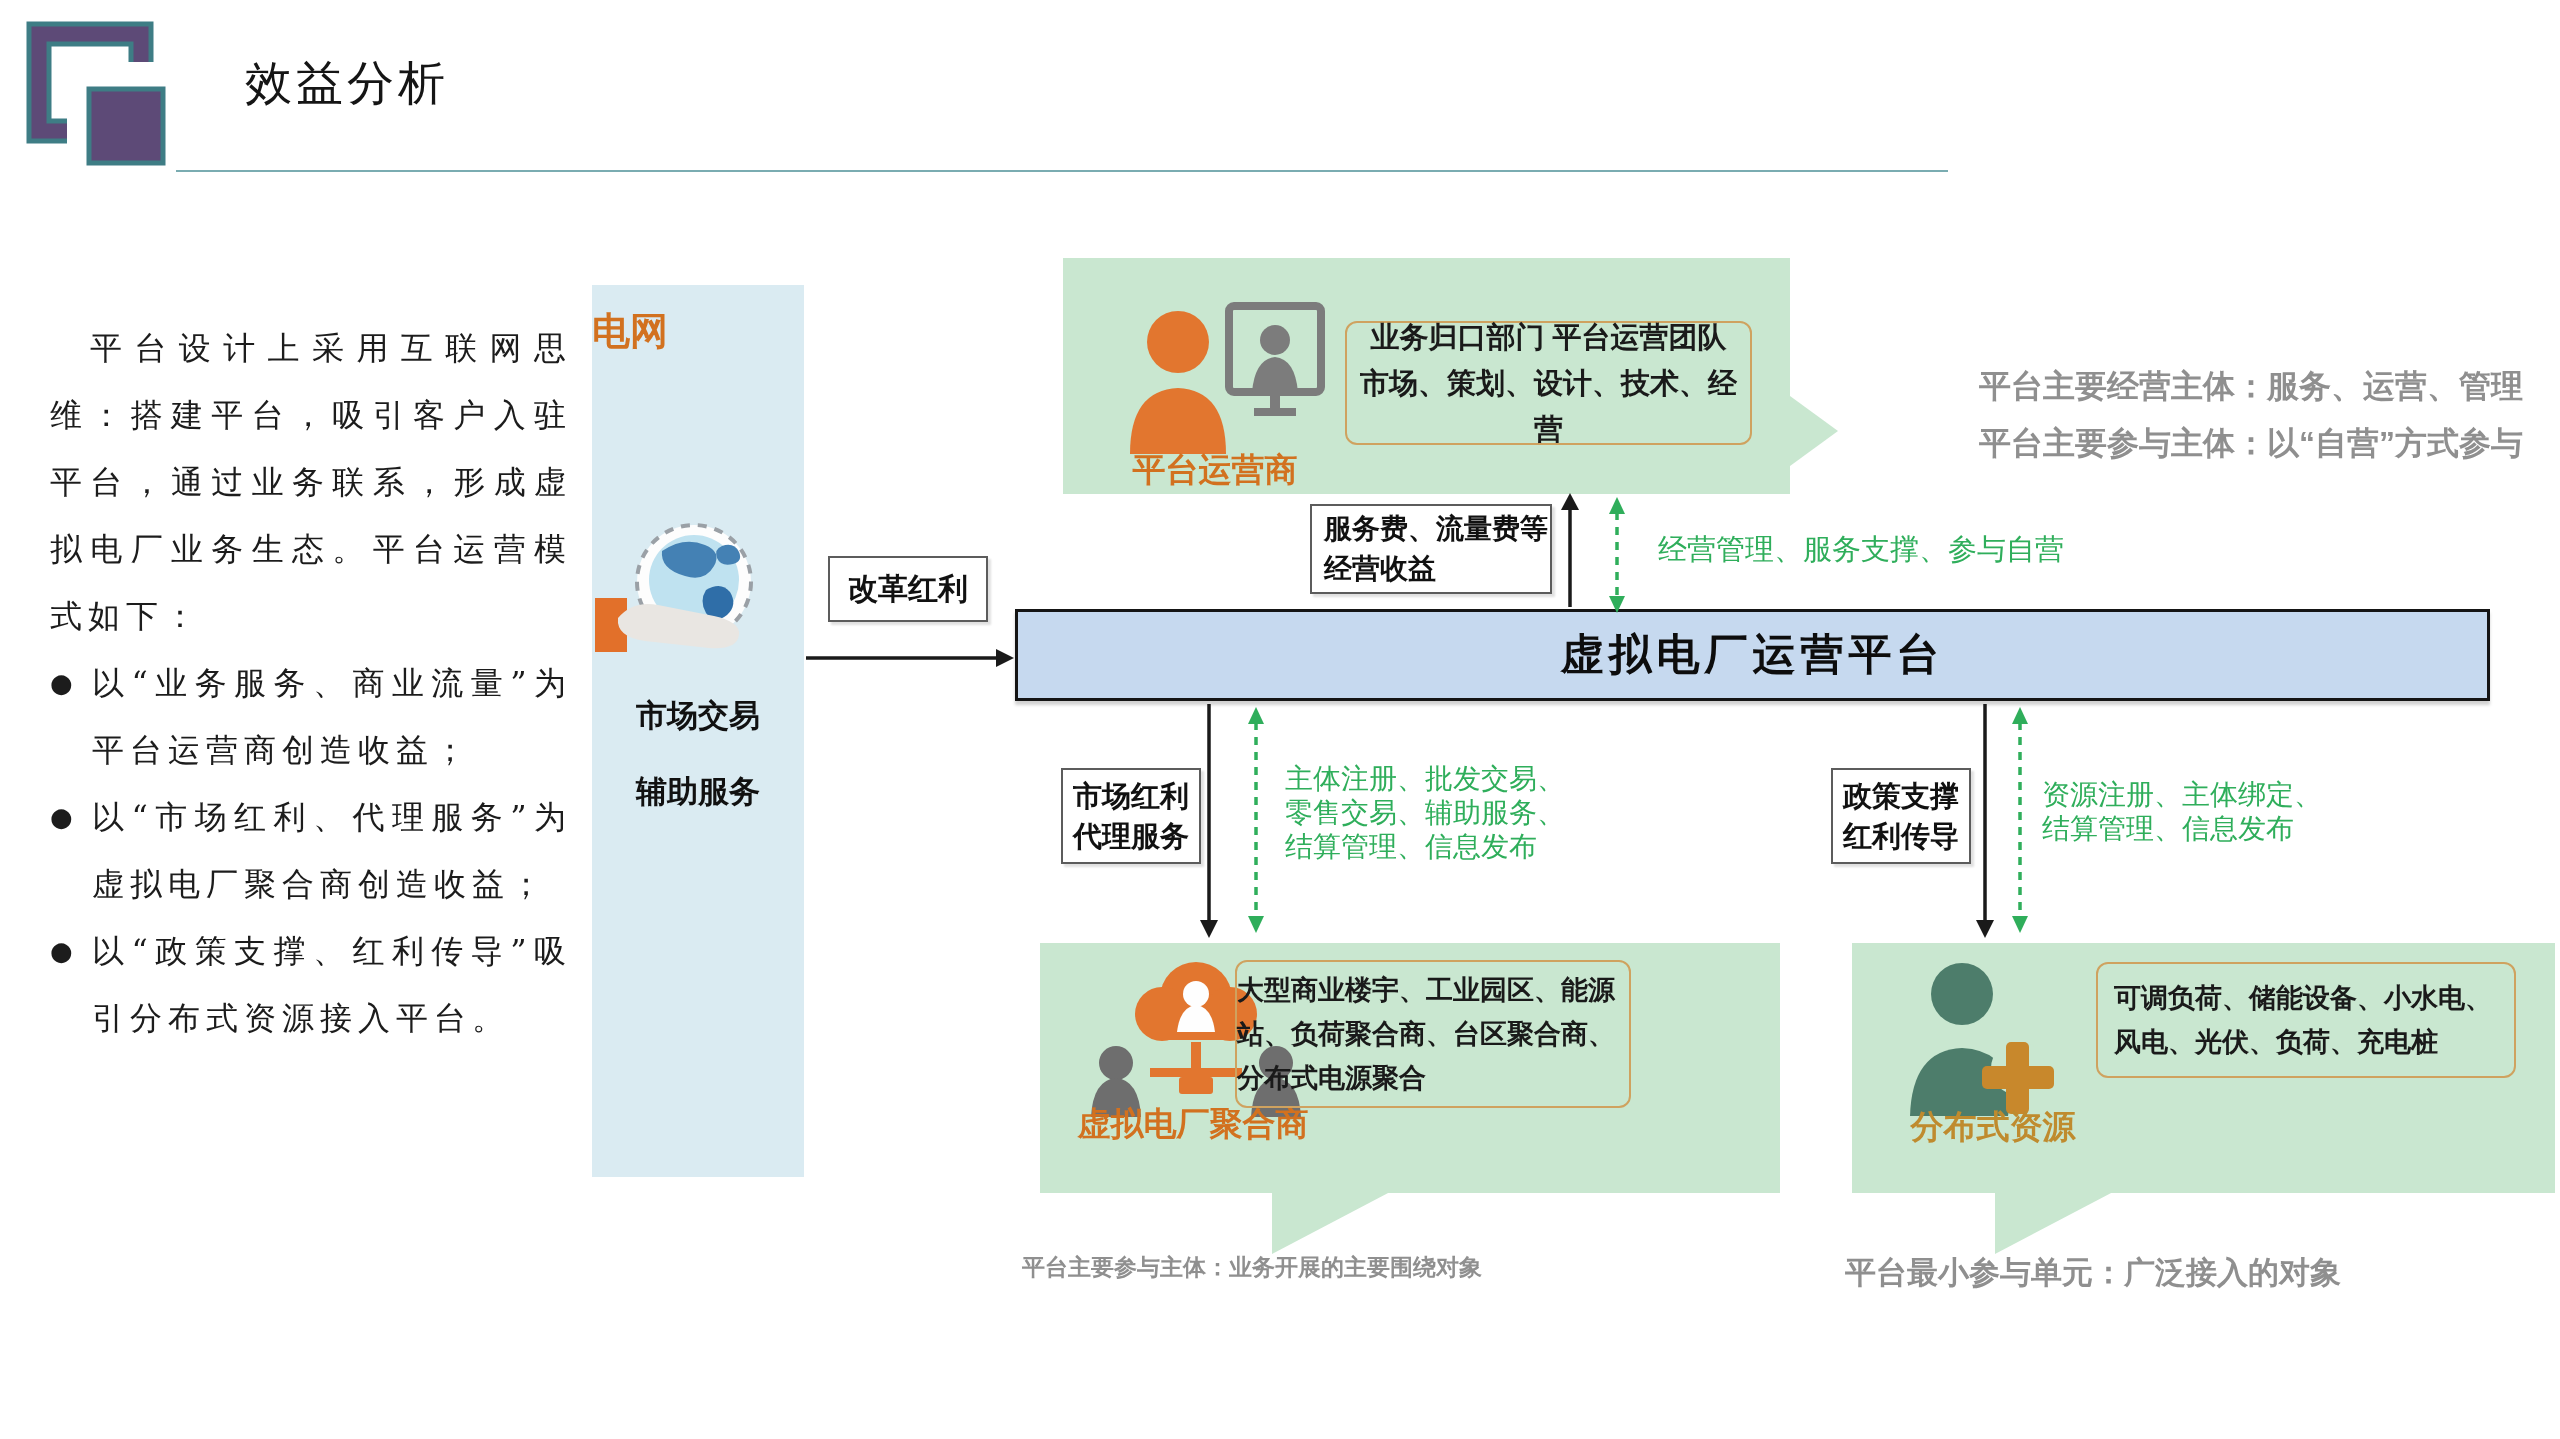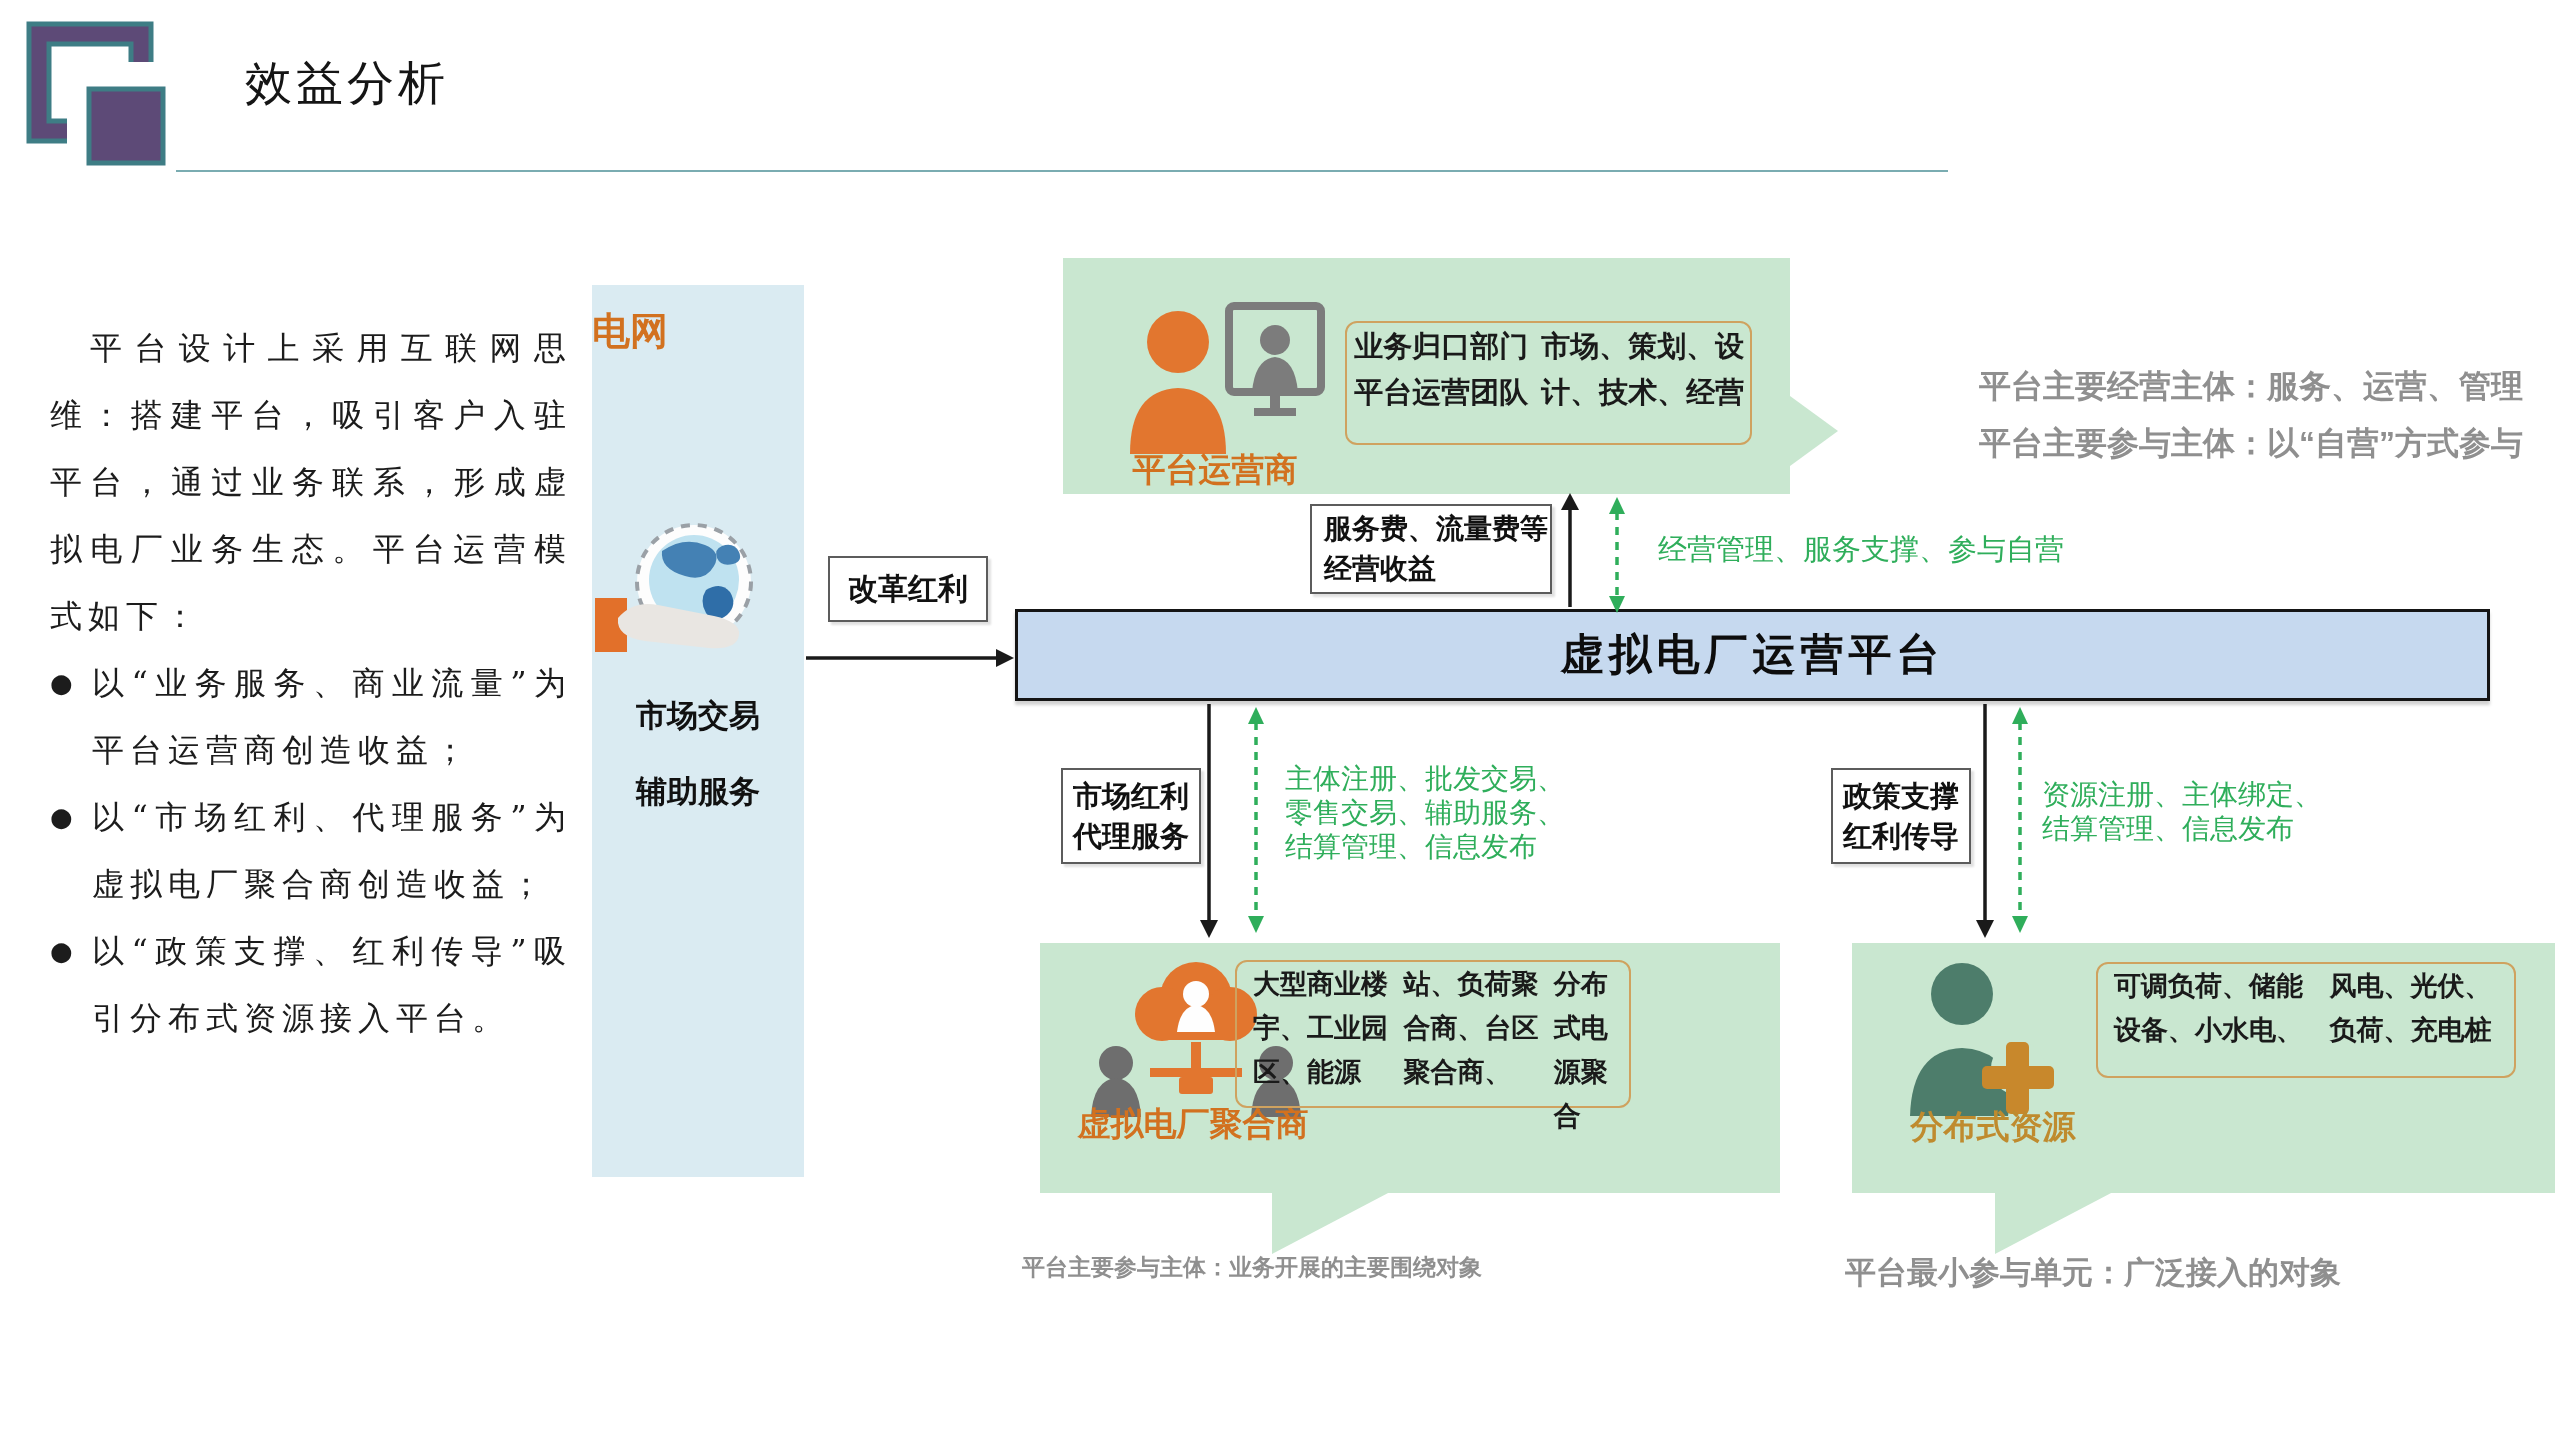--- a/index.html
+++ b/index.html
@@ -51,23 +51,23 @@
               border-top:35px solid transparent;border-bottom:35px solid transparent;border-left:48px solid #c9e7d0;}
   .tail-down-a{left:1272px;top:1192px;width:0;height:0;border-top:62px solid #c9e7d0;border-right:118px solid transparent;}
   .tail-down-r{left:1995px;top:1192px;width:0;height:0;border-top:62px solid #c9e7d0;border-right:118px solid transparent;}
 
   .panel-label{font-size:33px;font-weight:bold;text-align:center;}
   .operator-label{left:1085px;top:448px;width:260px;color:#d2711f;}
   .aggregator-label{left:1043px;top:1102px;width:300px;color:#d2711f;}
   .resource-label{left:1878px;top:1105px;width:230px;color:#bf8b2e;}
 
   .detail-box{border:2px solid #cfa25f;border-radius:12px;color:#1a1a1a;font-weight:bold;
-              display:flex;flex-direction:row;justify-content:center;box-sizing:border-box;}
+              display:flex;flex-direction:column;justify-content:center;box-sizing:border-box;}
   .operator-detail{left:1345px;top:321px;width:407px;height:124px;font-size:29px;line-height:46px;text-align:center;}
-  .aggregator-detail{left:1235px;top:960px;width:396px;height:148px;font-size:27px;line-height:44px;padding-left:16px;}
+  .aggregator-detail{left:1235px;top:960px;width:396px;height:148px;font-size:27px;line-height:44px;padding-left:0;}
   .resource-detail{left:2096px;top:962px;width:420px;height:116px;font-size:27px;line-height:44px;padding-left:16px;}
 
   
   .gray-note{font-size:32px;font-weight:bold;color:#8f8f8f;white-space:nowrap;}
   .operator-notes{left:1979px;top:358px;line-height:57px;}
   .aggregator-note{left:1022px;top:1252px;font-size:23px;}
   .resource-note{left:1845px;top:1252px;font-size:31px;}
 
   .flow-green{color:#2fae5b;font-weight:500;white-space:nowrap;}
   .operator-flow{left:1658px;top:530px;font-size:29px;}

